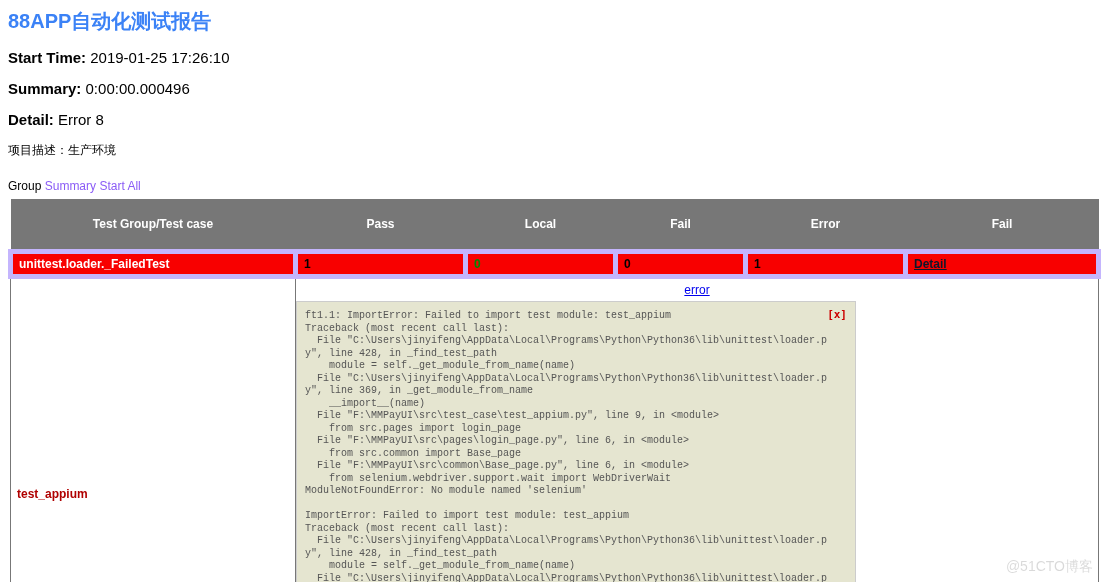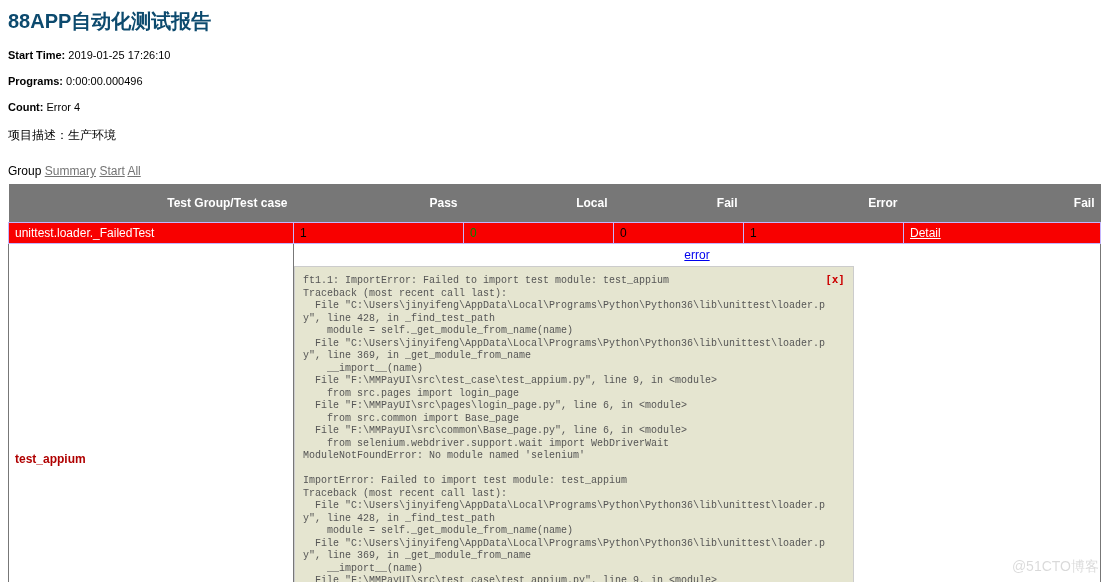--- a/index.html
+++ b/index.html
@@ -4,56 +4,56 @@
   <style>
     * { box-sizing: border-box; }
     body {
       font-family: Verdana, Arial, sans-serif;
       font-size: 12px;
       margin: 8px;
       color: #000;
       background: #fff;
     }
     h1 {
-      color: #0c4a6e;
+      color: #3b82f6;
       font-size: 20px;
       font-weight: bold;
       margin: 0 0 8px 0;
     }
-    .meta-line { margin: 14px 0; font-size: 11px; }
+    .meta-line { margin: 14px 0; font-size: 15px; }
     .meta-line b { font-weight: bold; }
     .desc-line { margin: 12px 0 20px 0; font-size: 12px; }
     .show-line { margin: 12px 0 6px 0; font-size: 12px; }
-    .show-line a { color: #737373; text-decoration: underline; cursor: pointer; }
+    .show-line a { color: #8b5cf6; cursor: pointer; }
     table {
       width: 100%;
       border-collapse: collapse;
       font-size: 12px;
     }
     th {
       background: #777;
       color: #fff;
-      text-align: right;
-      padding: 12px 6px;
+      text-align: center;
+      padding: 18px 6px;
       font-weight: bold;
       border: 0;
     }
     td {
       padding: 3px 6px;
       border: 1px solid #777;
       vertical-align: top;
       background: #fff;
     }
     tr.group-row td {
       background: #f80000;
       color: #fff;
-      font-weight: normal;
-      border: 1px solid #c4b5fd;
-    }
-    tr.group-row td.detail-cell a { color: #ffffff; text-decoration: underline; }
+      font-weight: bold;
+      border: 5px solid #c4b5fd;
+    }
+    tr.group-row td.detail-cell a { color: #0f172a; text-decoration: underline; }
     tr.group-row td.fail-v, tr.group-row td.pass-v, tr.group-row td.count-v, tr.group-row td.err-v { color: #000; }
     tr.group-row td.pass-v { color: #080; }
     tr.group-row td.fail-v { color: #000; }
     tr.case-row td.case-name {
       color: #b00000;
       font-weight: bold;
       width: 285px;
       vertical-align: middle;
     }
     tr.case-row td.case-body {
@@ -87,21 +87,21 @@
       font-family: "Courier New", monospace;
       font-size: 10px;
       line-height: 1.25;
       white-space: pre-wrap;
       word-break: break-all;
       margin: 0;
       color: #555;
     }
     .watermark {
       position: fixed;
-      right: 10px;
+      right: 16px;
       bottom: 6px;
       color: rgba(0,0,0,0.15);
       font-size: 14px;
       pointer-events: none;
     }
     .col-1 { width: 285px; }
     .col-2 { width: 170px; }
     .col-3 { width: 150px; }
     .col-4 { width: 130px; }
     .col-5 { width: 160px; }
@@ -109,26 +109,26 @@
 </head>
 <body>
 
 <h1>88APP自动化测试报告</h1>
 
 <div class="meta-line">
   <b>Start Time:</b>
   <span>2019-01-25 17:26:10</span>
 </div>
 <div class="meta-line">
-  <b>Programs:</b>
+  <b>Summary:</b>
   <span>0:00:00.000496</span>
 </div>
 <div class="meta-line">
-  <b>Count:</b>
-  <span>Error 4</span>
+  <b>Detail:</b>
+  <span>Error 8</span>
 </div>
 
 <div class="desc-line">项目描述：生产环境</div>
 
 <div class="show-line">
   <span>Group</span>
   <a>Summary</a>
   <a>Start</a>
   <a>All</a>
 </div>

